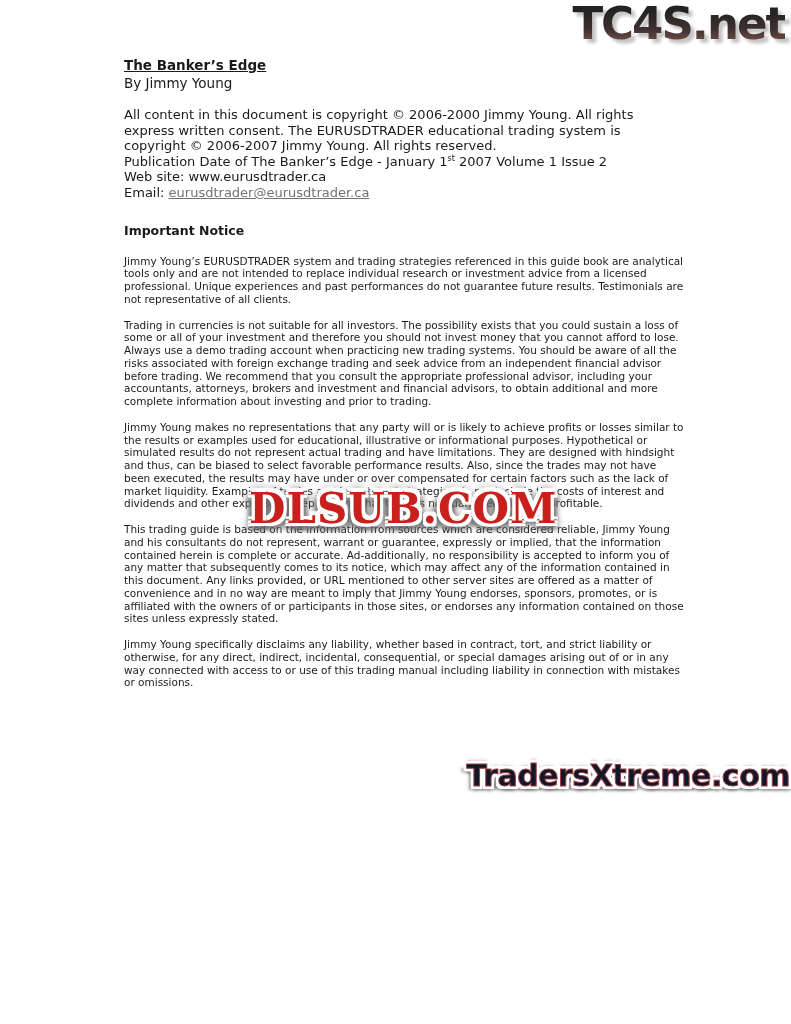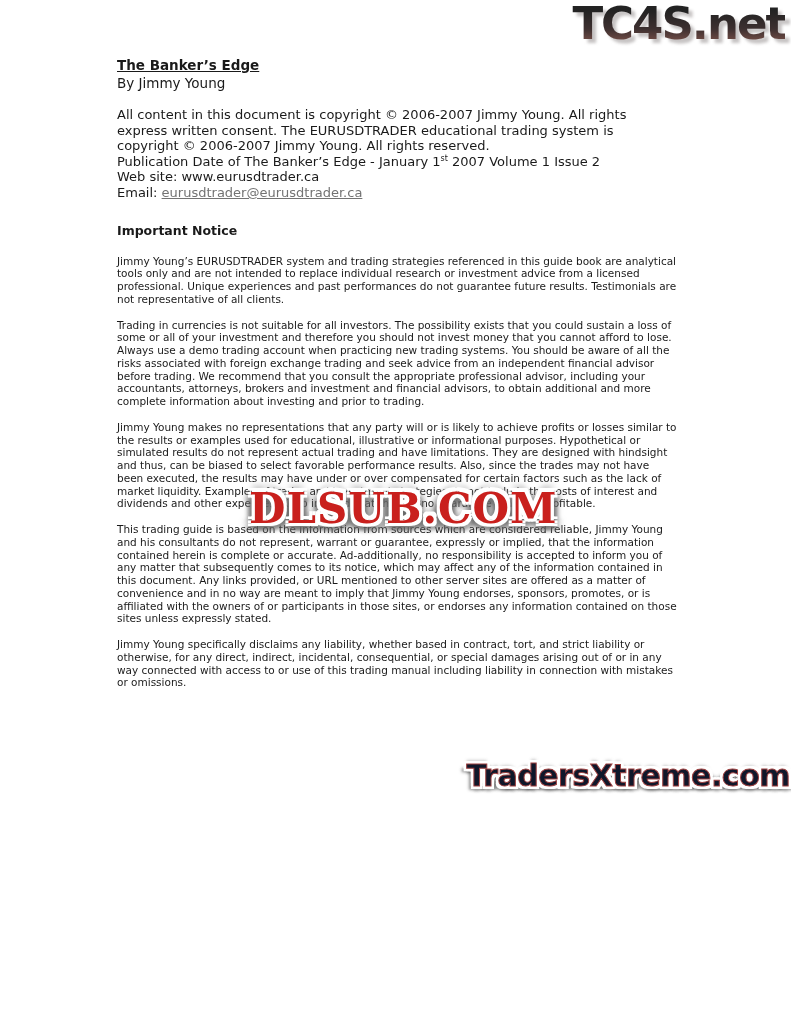--- a/index.html
+++ b/index.html
@@ -6,21 +6,21 @@
   .page{
     position:relative;
     width:791px;height:796px;
     background:#ffffff;
     overflow:hidden;
     font-family:"DejaVu Sans",sans-serif;
     color:#1a1a1a;
   }
 
   
-  .content{position:absolute;left:117px;top:57px;width:560px;}
+  .content{position:absolute;left:124px;top:57px;width:560px;}
   .doc-title{font-size:13.5px;font-weight:bold;text-decoration:underline;margin:0;line-height:17px;}
   .byline{font-size:13.5px;margin:1px 0 0;line-height:17px;}
   .copyright{margin-top:15px;font-size:13px;line-height:15.6px;}
   .copyright .line{white-space:nowrap;}
   .sup-st{font-size:8px;vertical-align:super;line-height:0;}
   .email-link{color:#737373;text-decoration:underline;cursor:pointer;}
   .notice-heading{font-size:12.5px;font-weight:bold;margin:22px 0 0;line-height:16px;}
   .para{font-size:10.5px;line-height:12.75px;margin:13px 0 0;}
   .para.first{margin-top:16px;}
 
@@ -85,21 +85,21 @@
     <span class="tc4s-shadow">TC4S.net</span>
     <span class="tc4s-fill">TC4S.net</span>
   </div>
 
   <div class="content">
 
     <h1 class="doc-title">The Banker’s Edge</h1>
     <div class="byline">By Jimmy Young</div>
 
     <div class="copyright">
-      <div class="line">All content in this document is copyright © 2006-2007 Jimmy Young. All rights</div>
+      <div class="line">All content in this document is copyright © 2006-2000 Jimmy Young. All rights</div>
       <div class="line">express written consent. The EURUSDTRADER educational trading system is</div>
       <div class="line">copyright © 2006-2007 Jimmy Young. All rights reserved.</div>
       <div class="line"><span>Publication Date of The Banker’s Edge - January 1</span><span class="sup-st">st</span><span> 2007 Volume 1 Issue 2</span></div>
       <div class="line">Web site: www.eurusdtrader.ca</div>
       <div class="line"><span>Email: </span><span class="email-link">eurusdtrader@eurusdtrader.ca</span></div>
     </div>
 
     <h2 class="notice-heading">Important Notice</h2>
 
     <p class="para first">Jimmy Young’s EURUSDTRADER system and trading strategies referenced in this guide book are analytical tools only and are not intended to replace individual research or investment advice from a licensed professional. Unique experiences and past performances do not guarantee future results. Testimonials are not representative of all clients.</p>

